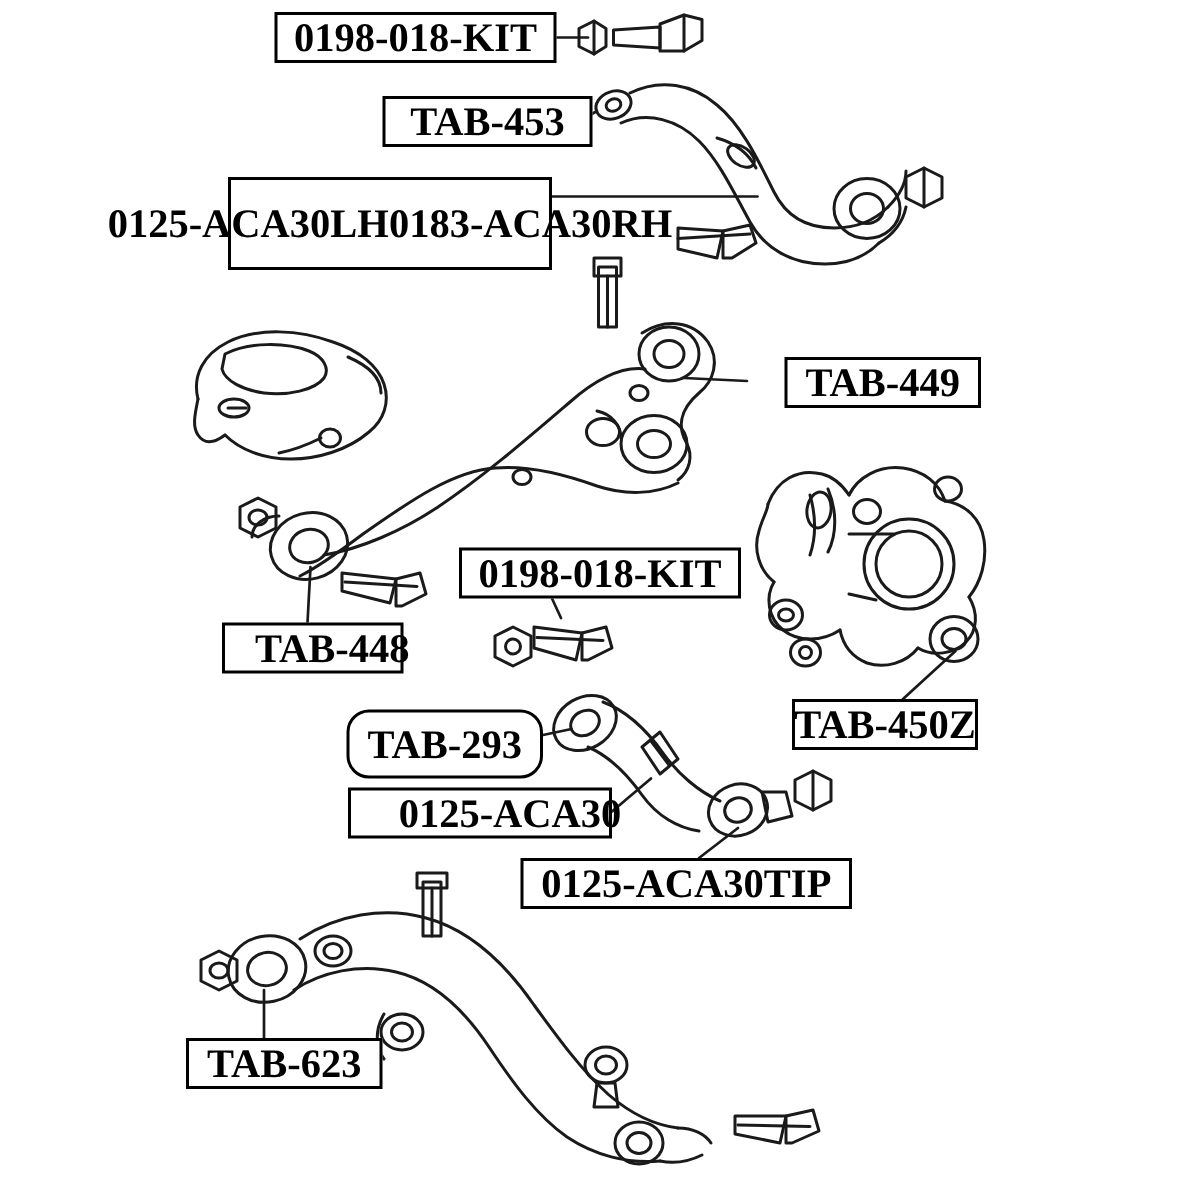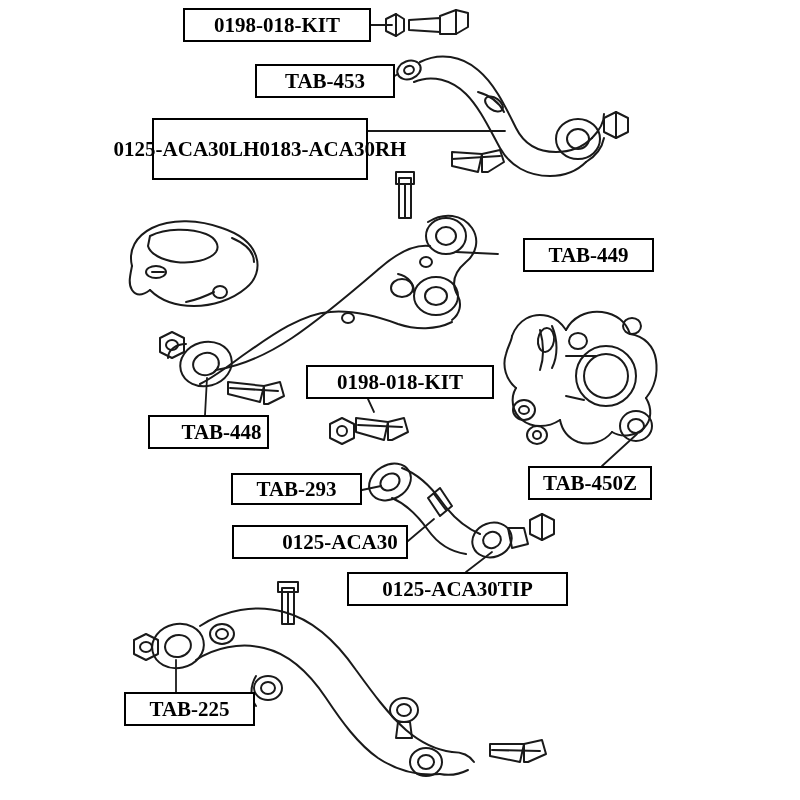--- a/index.html
+++ b/index.html
@@ -25,21 +25,21 @@
     height: 800px;
   }
   .label {
     position: absolute;
     box-sizing: border-box;
     background: #ffffff;
     border: 2px solid #000000;
     color: #000000;
     font-family: "Liberation Serif", serif;
     font-weight: bold;
-    font-size: 21px;
+    font-size: 27px;
     line-height: 1;
     display: flex;
     align-items: center;
     justify-content: center;
     white-space: nowrap;
     padding: 0 8px;
     letter-spacing: 0px;
   }
   .label.two-line {
     flex-direction: row;
@@ -256,21 +256,21 @@
   </div>
 
   <div class="label" style="left:523px; top:238px; width:131px; height:34px;">TAB-449</div>
 
   <div class="label" style="left:148px; top:415px; width:121px; height:34px;padding-left:34px;">TAB-448</div>
 
   <div class="label" style="left:306px; top:365px; width:188px; height:34px;">0198-018-KIT</div>
 
   <div class="label" style="left:528px; top:466px; width:124px; height:34px;font-family:Liberation Serif, serif;">TAB-450Z</div>
 
-  <div class="label" style="left:231px; top:473px; width:131px; height:32px;">TAB-293</div>
+  <div class="label" style="left:231px; top:473px; width:131px; height:46px;border-radius:15px;">TAB-293</div>
 
   <div class="label" style="left:232px; top:525px; width:176px; height:34px;padding-left:48px;">0125-ACA30</div>
 
   <div class="label" style="left:347px; top:572px; width:221px; height:34px;">0125-ACA30TIP</div>
 
-  <div class="label" style="left:124px; top:692px; width:131px; height:34px;">TAB-225</div>
+  <div class="label" style="left:124px; top:692px; width:131px; height:34px;">TAB-623</div>
 
 </div>
 
 </body></html>

